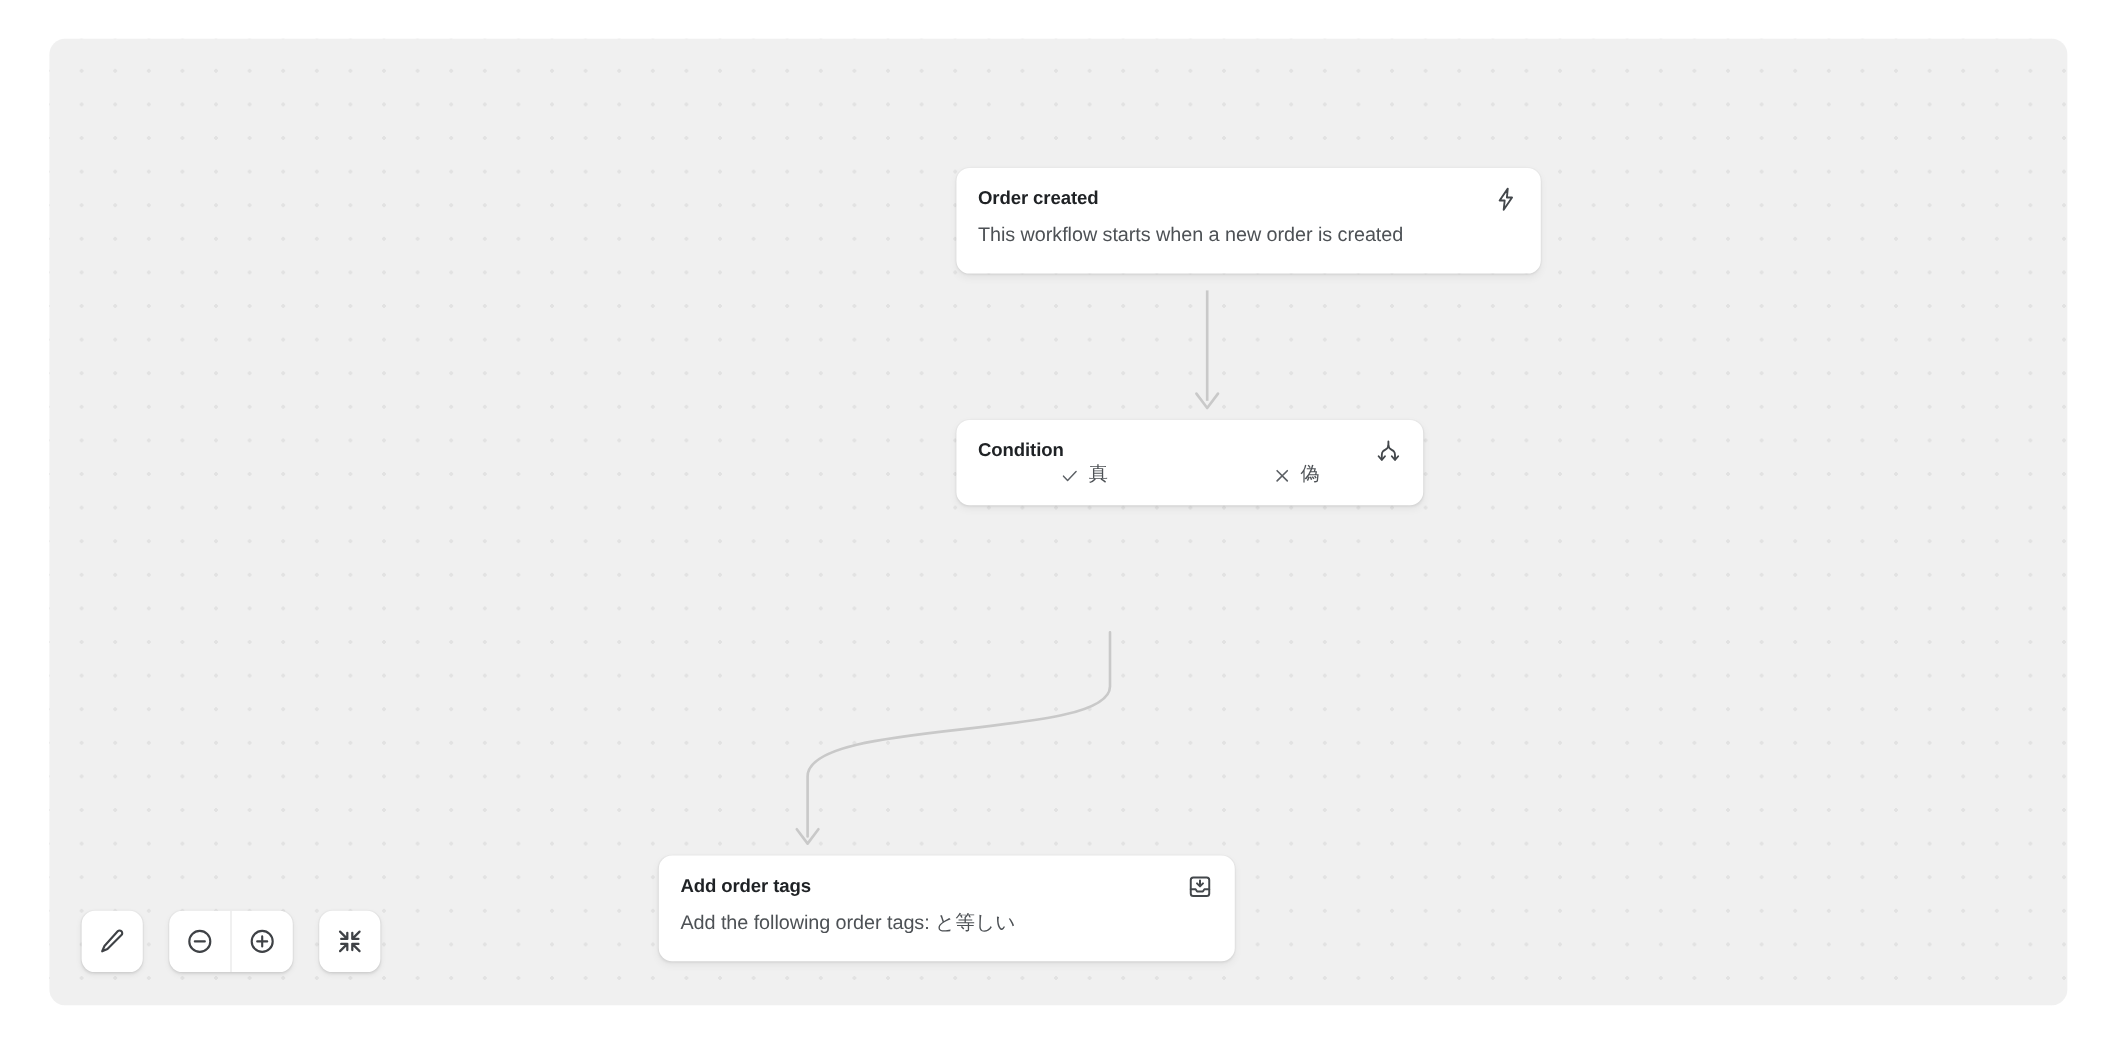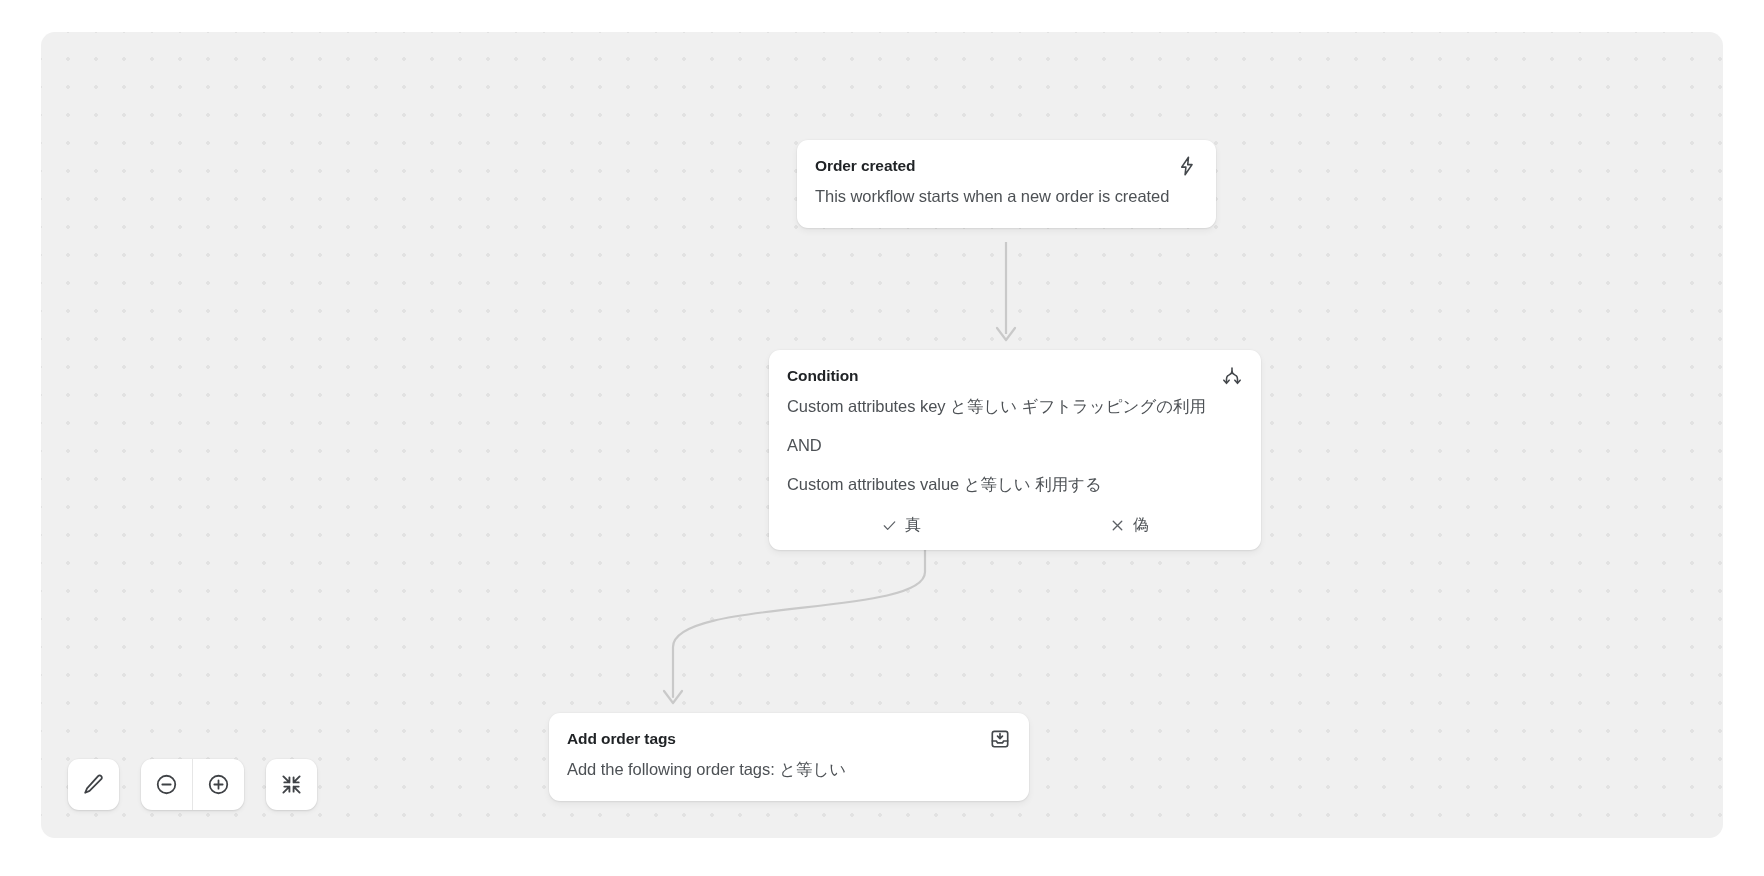--- a/index.html
+++ b/index.html
@@ -103,22 +103,22 @@
     align-items: center;
     justify-content: center;
     gap: 7px;
     font-size: 16px;
     color: #4d5155;
     line-height: 22px;
   }
   .branch svg { display: block; width: 17px; height: 17px; color: #5c6065; }
 
   
-  #node-trigger   { left: 756px; top: 108px;  width: 419px; }
-  #node-condition { left: 728px; top: 318px;  width: 492px; }
+  #node-trigger   { left: 756px; top: 108px;  width: 487px; }
+  #node-condition { left: 756px; top: 318px;  width: 389px; }
   #node-action    { left: 508px; top: 681px;  width: 480px; }
 
   
   #toolbar {
     position: absolute;
     left: 27px;
     bottom: 28px;
     display: flex;
     align-items: center;
     gap: 22px;
@@ -192,25 +192,20 @@
         <div class="node-title">Condition</div>
         <span class="node-icon">
           <svg viewBox="0 0 24 24" fill="none" xmlns="http://www.w3.org/2000/svg">
             <path d="M12 3.2 v3.6 c0 3.4 -3.3 3.6 -4.8 5.1 -1 1 -1.2 2.2 -1.2 3.6 v3.4" stroke="currentColor" stroke-width="1.7" stroke-linecap="round" stroke-linejoin="round"></path>
             <path d="M12 6.8 c0 3.4 3.3 3.6 4.8 5.1 1 1 1.2 2.2 1.2 3.6 v3.4" stroke="currentColor" stroke-width="1.7" stroke-linecap="round" stroke-linejoin="round"></path>
             <path d="M3.1 16.6 6 20 8.9 16.6" stroke="currentColor" stroke-width="1.7" stroke-linecap="round" stroke-linejoin="round"></path>
             <path d="M15.1 16.6 18 20 20.9 16.6" stroke="currentColor" stroke-width="1.7" stroke-linecap="round" stroke-linejoin="round"></path>
           </svg>
         </span>
       </div>
-      <div class="node-body">
-        <div class="node-line">Custom attributes key と等しい ギフトラッピングの利用</div>
-        <div class="node-line">AND</div>
-        <div class="node-line">Custom attributes value と等しい 利用する</div>
-      </div>
       <div class="branch-row">
         <div class="branch">
           <span>
             <svg viewBox="0 0 24 24" fill="none" xmlns="http://www.w3.org/2000/svg">
               <path d="M4.6 12.4 9.4 17.4 19.4 6.9" stroke="currentColor" stroke-width="1.7" stroke-linecap="round" stroke-linejoin="round"></path>
             </svg>
           </span>
           <span>真</span>
         </div>
         <div class="branch">

